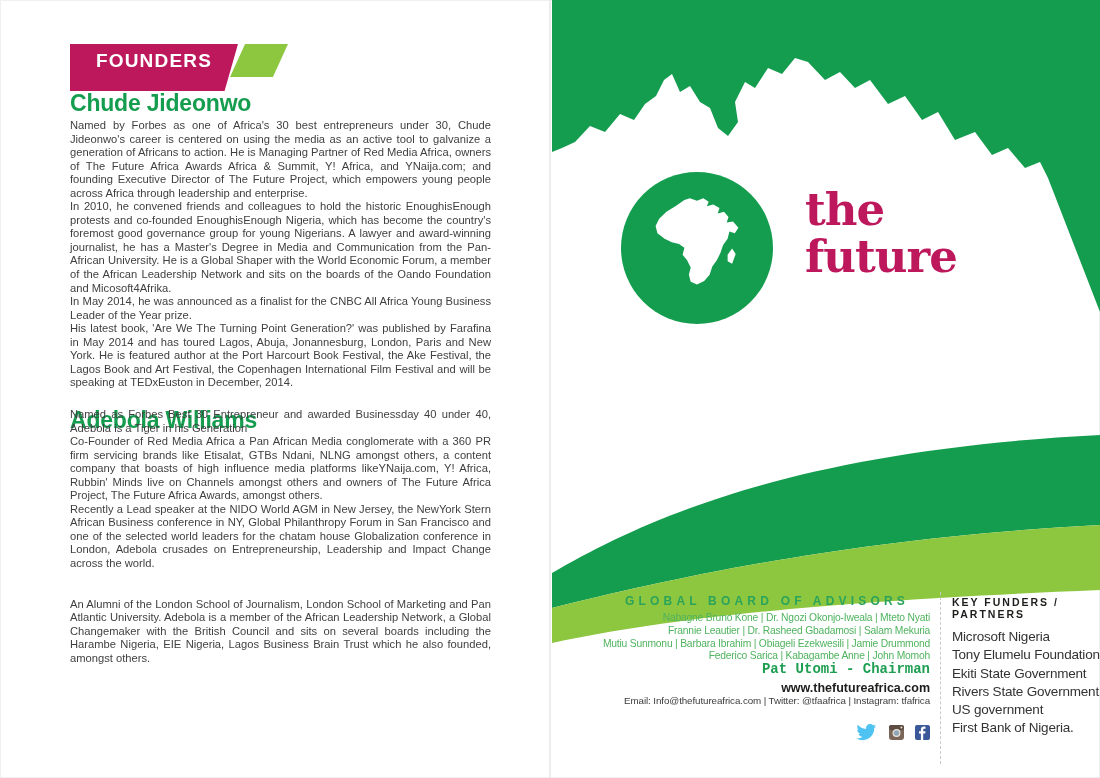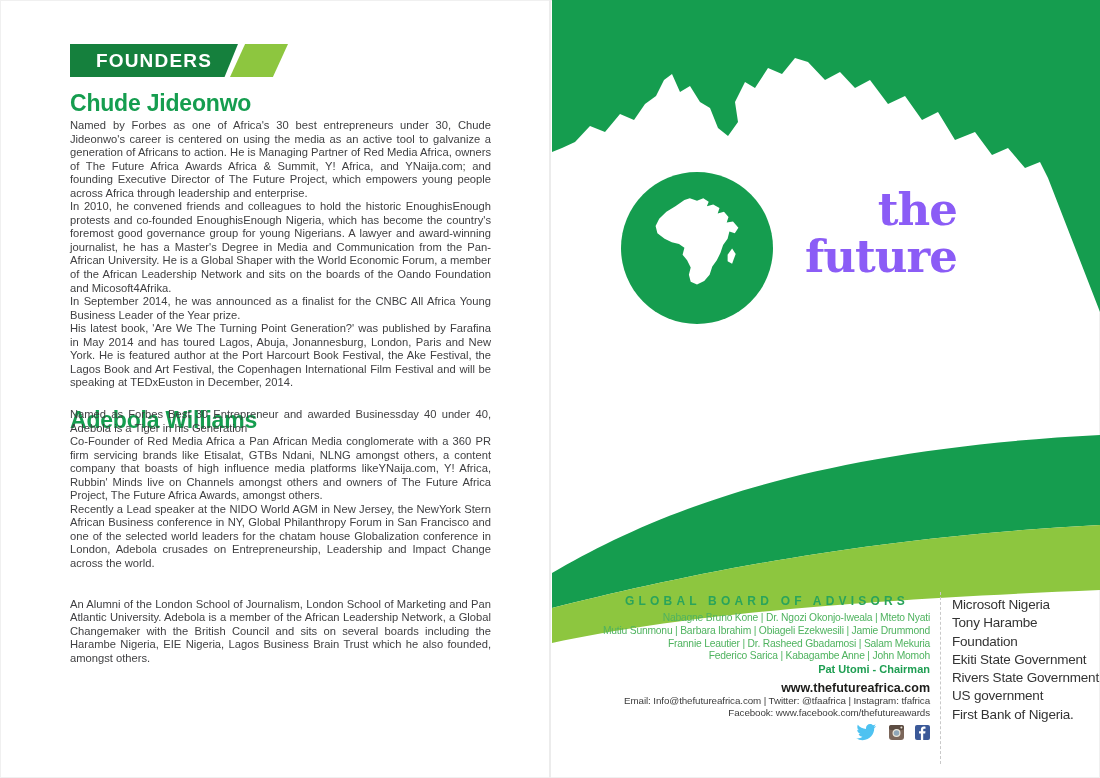--- a/index.html
+++ b/index.html
@@ -3,22 +3,22 @@
 <meta charset="utf-8">
 <style>
   html,body{margin:0;padding:0;background:#fff;}
   .sheet{
     position:relative;width:1100px;height:778px;background:#fff;overflow:hidden;
     font-family:"Liberation Sans",sans-serif;
     box-shadow:inset 0 0 0 1px #f0f0f0;
   }
   
   .founders-box{
-    position:absolute;left:70px;top:44px;width:168px;height:33px;
-    background:#15803d;color:#fff;font-weight:bold;font-size:19px;
+    position:absolute;left:70px;top:44px;width:168px;height:47px;
+    background:#be185d;color:#fff;font-weight:bold;font-size:19px;
     letter-spacing:1.2px;line-height:33px;padding-left:0;text-align:center;
     clip-path:polygon(0 0,100% 0,92% 100%,0 100%);
   }
   .founders-slash{
     position:absolute;left:230px;top:44px;width:58px;height:33px;background:#8DC63F;
     clip-path:polygon(26% 0,100% 0,74% 100%,0 100%);
   }
   .person-name{
     position:absolute;left:70px;color:#159D4F;font-weight:bold;font-size:23px;
     letter-spacing:-0.2px;
@@ -40,31 +40,31 @@
   .africa-top{top:0;}
   .swoosh{top:400px;}
   .logo-circle{
     position:absolute;left:621px;top:172px;width:152px;height:152px;
     border-radius:50%;background:#159D4F;
   }
   .logo-circle svg{position:absolute;left:31px;top:25px;}
   .logo-text{
     position:absolute;left:805px;top:186px;
     font-family:"DejaVu Serif",serif;font-weight:bold;
-    font-size:45px;line-height:47px;letter-spacing:-1px;color:#8b5cf6;text-align:right;
+    font-size:45px;line-height:47px;letter-spacing:-1px;color:#be185d;
   }
   
   .advisors{position:absolute;left:600px;width:330px;top:594px;text-align:right;}
   .advisors-title{
     color:#2AA45B;font-weight:bold;font-size:12px;letter-spacing:4.2px;
     margin:0 -4px 4px 0;
     text-align:center;
   }
   .advisor-row{color:#4FB35F;font-size:10.3px;line-height:12.8px;letter-spacing:-0.2px;}
-  .chairman{color:#1E9E52;font-weight:bold;font-size:11px;line-height:13px;}
+  .chairman{color:#1E9E52;font-weight:bold;font-size:14px;line-height:13px;font-family:Liberation Mono, monospace;}
   .contact{position:absolute;left:600px;width:330px;top:681px;text-align:right;}
   .website{color:#1D1D1B;font-weight:bold;font-size:12.5px;line-height:14px;}
   .contact-line{color:#3C3C3C;font-size:9.8px;line-height:11.8px;letter-spacing:-0.1px;}
   .social-row{position:absolute;left:600px;width:330px;top:724px;text-align:right;}
   .social-row .icon{display:inline-block;vertical-align:middle;margin-left:7px;cursor:pointer;}
   
   .v-dashed{position:absolute;left:940px;top:592px;height:172px;border-left:1px dashed #C9C9C9;}
   .funders{position:absolute;left:952px;top:596px;text-align:left;}
   .funders-title{color:#1D1D1B;font-weight:bold;font-size:10.5px;letter-spacing:2px;margin:0 0 8px 0;}
   .funder-item{color:#333;font-size:13.5px;line-height:18.3px;letter-spacing:-0.2px;}
@@ -74,21 +74,21 @@
 
 <div class="sheet">
 
   <div class="founders-box">FOUNDERS</div>
   <div class="founders-slash"></div>
 
   <div class="person-name name-chude">Chude Jideonwo</div>
   <div class="bio bio-chude">
     <p>Named by Forbes as one of Africa's 30 best entrepreneurs under 30, Chude Jideonwo's career is centered on using the media as an active tool to galvanize a generation of Africans to action. He is Managing Partner of Red Media Africa, owners of The Future Africa Awards Africa &amp; Summit, Y! Africa, and YNaija.com; and founding Executive Director of The Future Project, which empowers young people across Africa through leadership and enterprise.</p>
     <p>In 2010, he convened friends and colleagues to hold the historic EnoughisEnough protests and co-founded EnoughisEnough Nigeria, which has become the country's foremost good governance group for young Nigerians. A lawyer and award-winning journalist, he has a Master's Degree in Media and Communication from the Pan-African University. He is a Global Shaper with the World Economic Forum, a member of the African Leadership Network and sits on the boards of the Oando Foundation and Micosoft4Afrika.</p>
-    <p>In September 2014, he was announced as a finalist for the CNBC All Africa Young Business Leader of the Year prize.</p>
+    <p>In May 2014, he was announced as a finalist for the CNBC All Africa Young Business Leader of the Year prize.</p>
     <p>His latest book, 'Are We The Turning Point Generation?' was published by Farafina in May 2014 and has toured Lagos, Abuja, Jonannesburg, London, Paris and New York. He is featured author at the Port Harcourt Book Festival, the Ake Festival, the Lagos Book and Art Festival, the Copenhagen International Film Festival and will be speaking at TEDxEuston in December, 2014.</p>
   </div>
 
   <div class="person-name name-adebola">Adebola Williams</div>
   <div class="bio bio-adebola">
     <p>Named as Forbes Best 30 Entrepreneur and awarded Businessday 40 under 40, Adebola is a Tiger in his Generation</p>
     <p>Co-Founder of Red Media Africa a Pan African Media conglomerate with a 360 PR firm servicing brands like Etisalat, GTBs Ndani, NLNG amongst others, a content company that boasts of high influence media platforms likeYNaija.com, Y! Africa, Rubbin' Minds live on Channels amongst others and owners of The Future Africa Project, The Future Africa Awards, amongst others.</p>
     <p>Recently a Lead speaker at the NIDO World AGM in New Jersey, the NewYork Stern African Business conference in NY, Global Philanthropy Forum in San Francisco and one of the selected world leaders for the chatam house Globalization conference in London, Adebola crusades on Entrepreneurship, Leadership and Impact Change across the world.</p>
     <p class="gap">An Alumni of the London School of Journalism, London School of Marketing and Pan Atlantic University. Adebola is a member of the African Leadership Network, a Global Changemaker with the British Council and sits on several boards including the Harambe Nigeria, EIE Nigeria, Lagos Business Brain Trust which he also founded, amongst others.</p>
   </div>
@@ -118,30 +118,29 @@
   </div>
 
   <svg class="swoosh" width="548" height="260" viewBox="0 0 548 260">
     <path fill="#159D4F" d="M0,173 C100,115 250,50 548,35 L548,125 C300,138 120,178 0,208 Z"></path>
     <path fill="#8DC63F" d="M0,208 C120,178 300,138 548,125 L548,190 C300,200 130,215 0,243 Z"></path>
   </svg>
 
   <div class="advisors">
     <div class="advisors-title">GLOBAL BOARD OF ADVISORS</div>
     <div class="advisor-row">Nabagne Bruno Kone | Dr. Ngozi Okonjo-Iweala | Mteto Nyati</div>
+    <div class="advisor-row">Frannie Leautier | Dr. Rasheed Gbadamosi | Salam Mekuria</div>
     <div class="advisor-row">Mutiu Sunmonu | Barbara Ibrahim | Obiageli Ezekwesili | Jamie Drummond</div>
-    <div class="advisor-row">Frannie Leautier | Dr. Rasheed Gbadamosi | Salam Mekuria</div>
     <div class="advisor-row">Federico Sarica | Kabagambe Anne | John Momoh</div>
     <div class="chairman">Pat Utomi - Chairman</div>
   </div>
 
   <div class="contact">
     <div class="website">www.thefutureafrica.com</div>
     <div class="contact-line">Email: Info@thefutureafrica.com | Twitter: @tfaafrica | Instagram: tfafrica</div>
-    <div class="contact-line">Facebook: www.facebook.com/thefutureawards</div>
   </div>
 
   <div class="social-row">
     <span class="icon">
       <svg width="21" height="17" viewBox="0 0 24 20">
         <path fill="#4EC2F1" d="M23.4,2.3c-0.9,0.4-1.8,0.6-2.8,0.8c1-0.6,1.8-1.5,2.1-2.7c-0.9,0.6-2,1-3.1,1.2
           C18.8,0.6,17.6,0,16.2,0c-2.6,0-4.8,2.1-4.8,4.8c0,0.4,0,0.7,0.1,1.1C7.6,5.7,4.1,3.8,1.8,1
           C1.4,1.7,1.2,2.5,1.2,3.4c0,1.7,0.8,3.1,2.1,4C2.5,7.4,1.8,7.1,1.1,6.8v0.1c0,2.3,1.6,4.2,3.8,4.7
           c-0.4,0.1-0.8,0.2-1.3,0.2c-0.3,0-0.6,0-0.9-0.1c0.6,1.9,2.4,3.3,4.5,3.3c-1.6,1.3-3.7,2-6,2
           c-0.4,0-0.8,0-1.2-0.1c2.1,1.4,4.7,2.2,7.4,2.2c8.9,0,13.7-7.4,13.7-13.7v-0.6C22,4.1,22.8,3.3,23.4,2.3z"></path>
@@ -159,21 +158,22 @@
       <svg width="15" height="15" viewBox="0 0 15 15">
         <rect width="15" height="15" rx="2" fill="#3B5998"></rect>
         <path fill="#fff" d="M8.2,15V8.6h2l0.3-2.3H8.2V4.9c0-0.7,0.2-1.1,1.1-1.1h1.2V1.7c-0.2,0-0.9-0.1-1.7-0.1
           c-1.7,0-2.9,1-2.9,3v1.7H4v2.3h1.9V15H8.2z"></path>
       </svg>
     </span>
   </div>
 
   <div class="v-dashed"></div>
   <div class="funders">
+    <div class="funders-title">KEY FUNDERS / PARTNERS</div>
     <div class="funder-item">Microsoft Nigeria</div>
-    <div class="funder-item">Tony Harambe Foundation</div>
+    <div class="funder-item">Tony Elumelu Foundation</div>
     <div class="funder-item">Ekiti State Government</div>
     <div class="funder-item">Rivers State Government</div>
     <div class="funder-item">US government</div>
     <div class="funder-item">First Bank of Nigeria.</div>
   </div>
 
 </div>
 
 </body></html>

